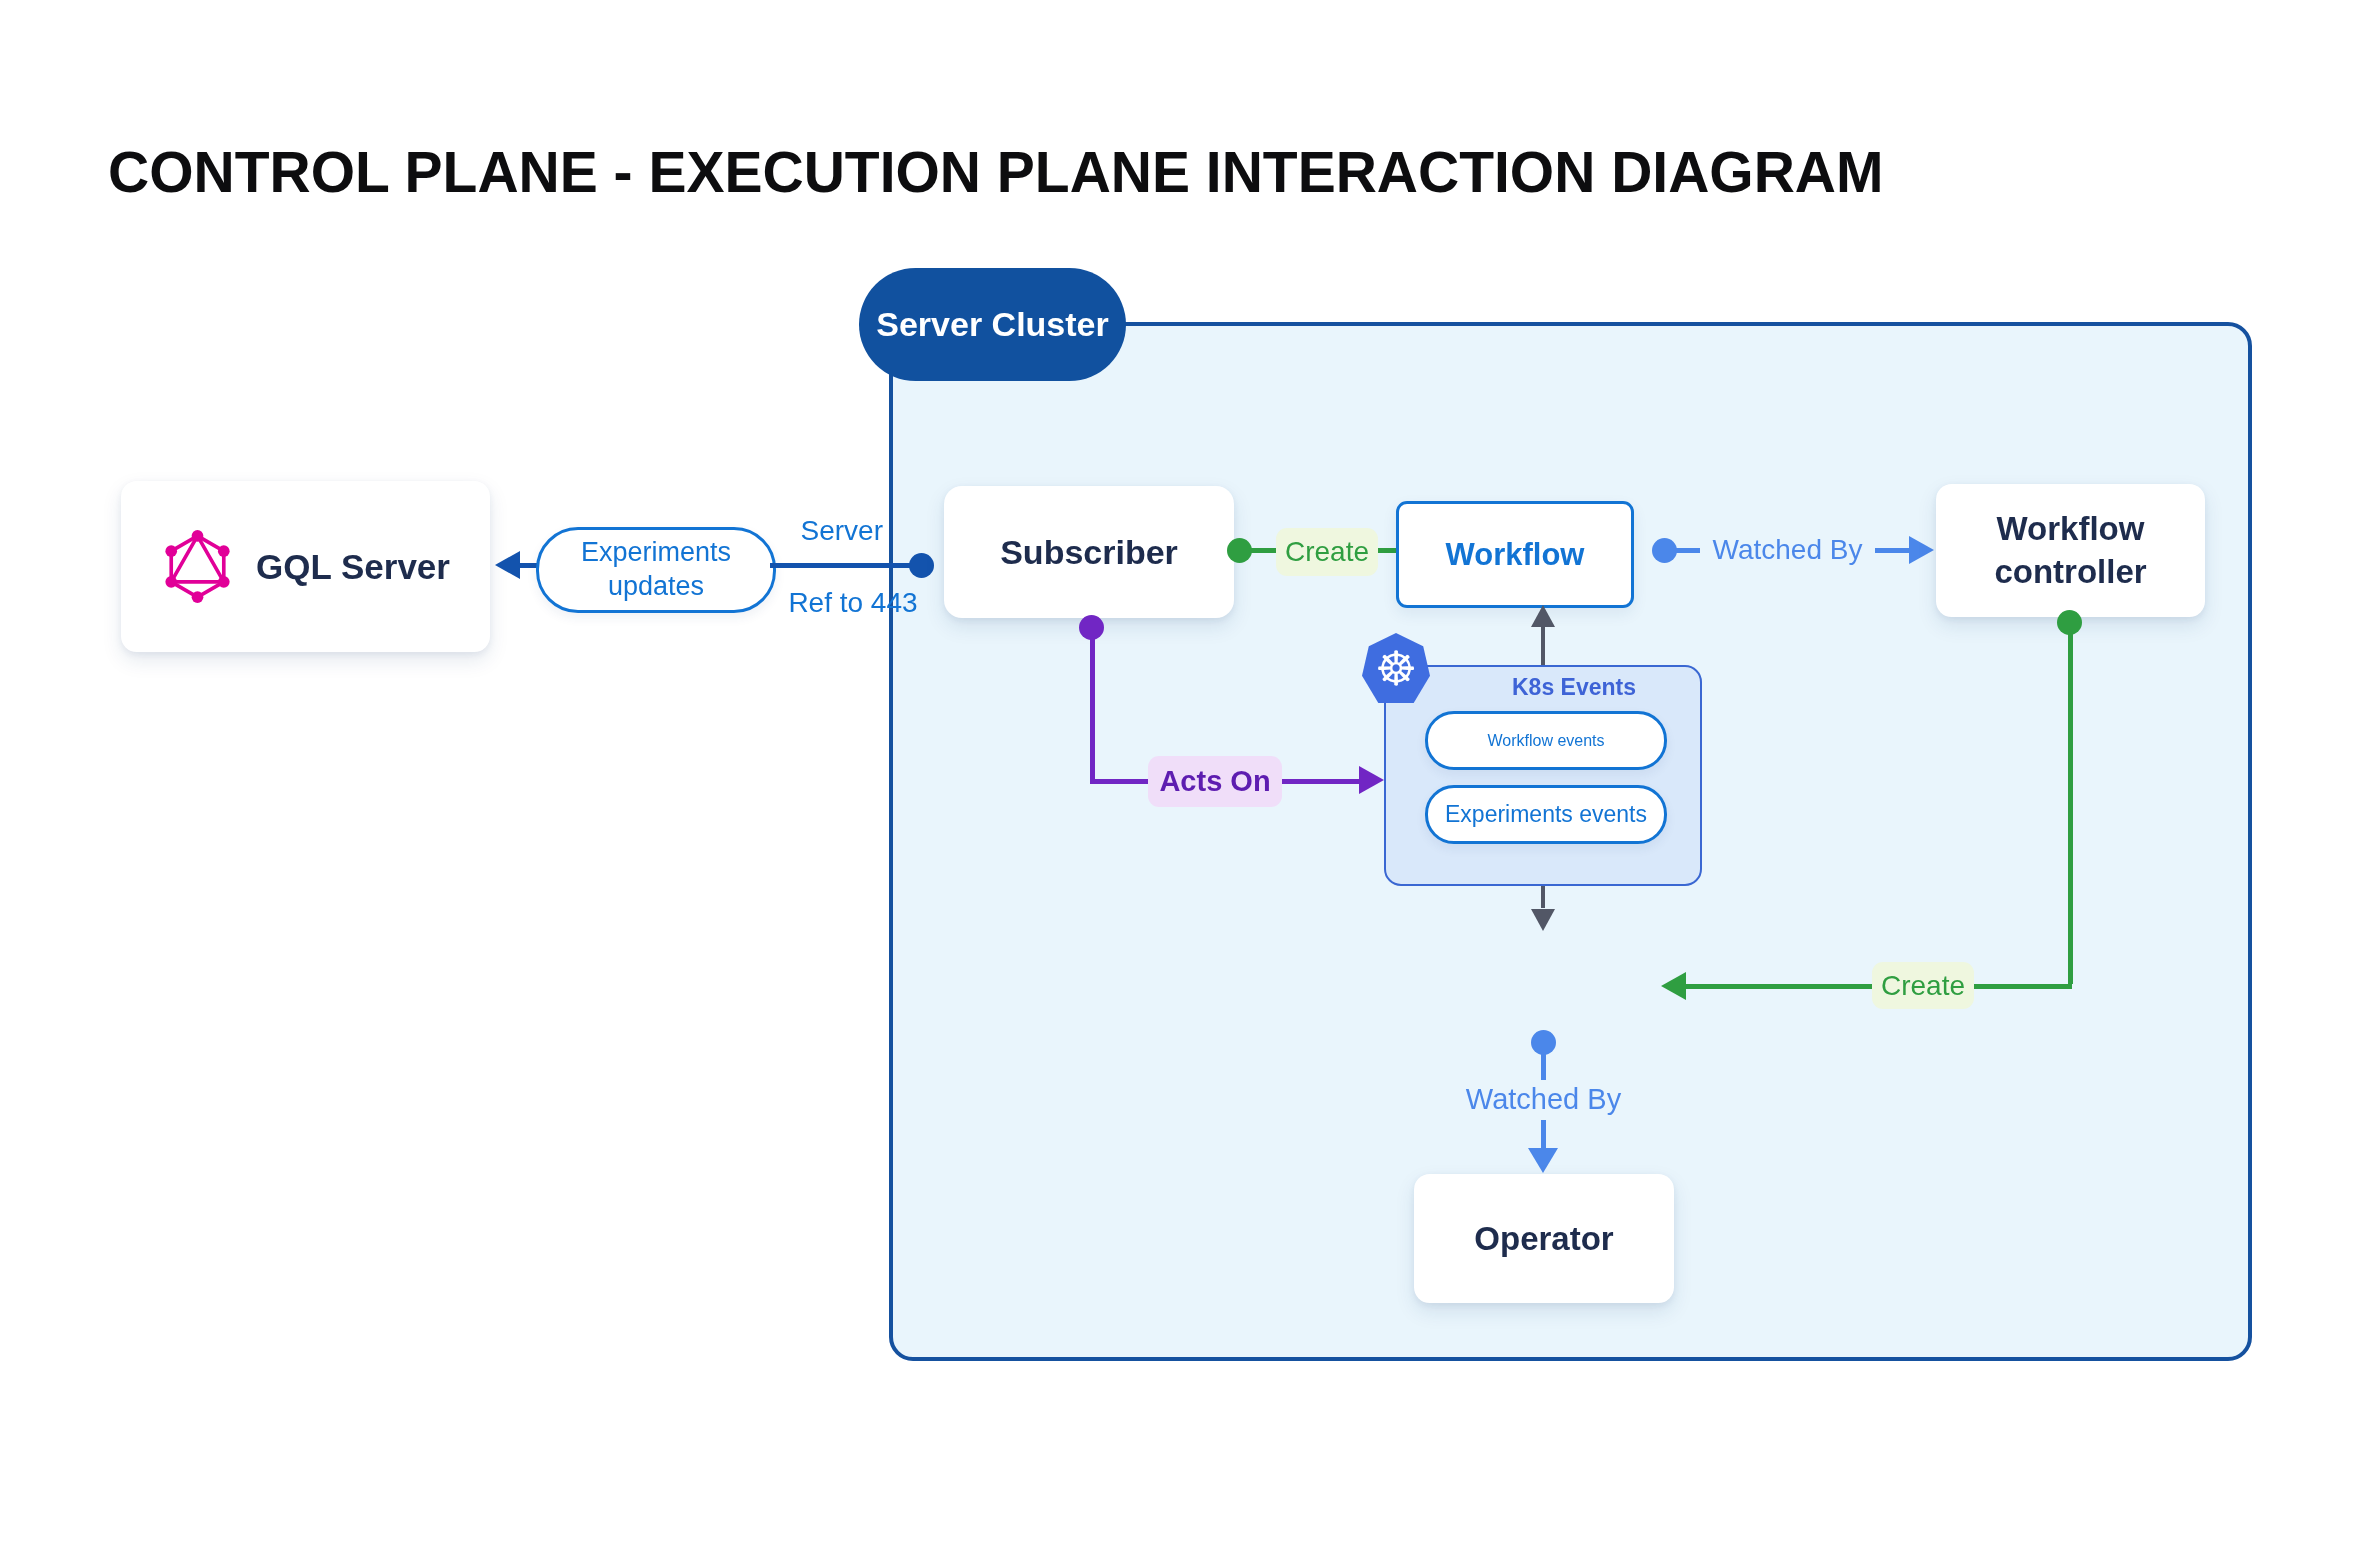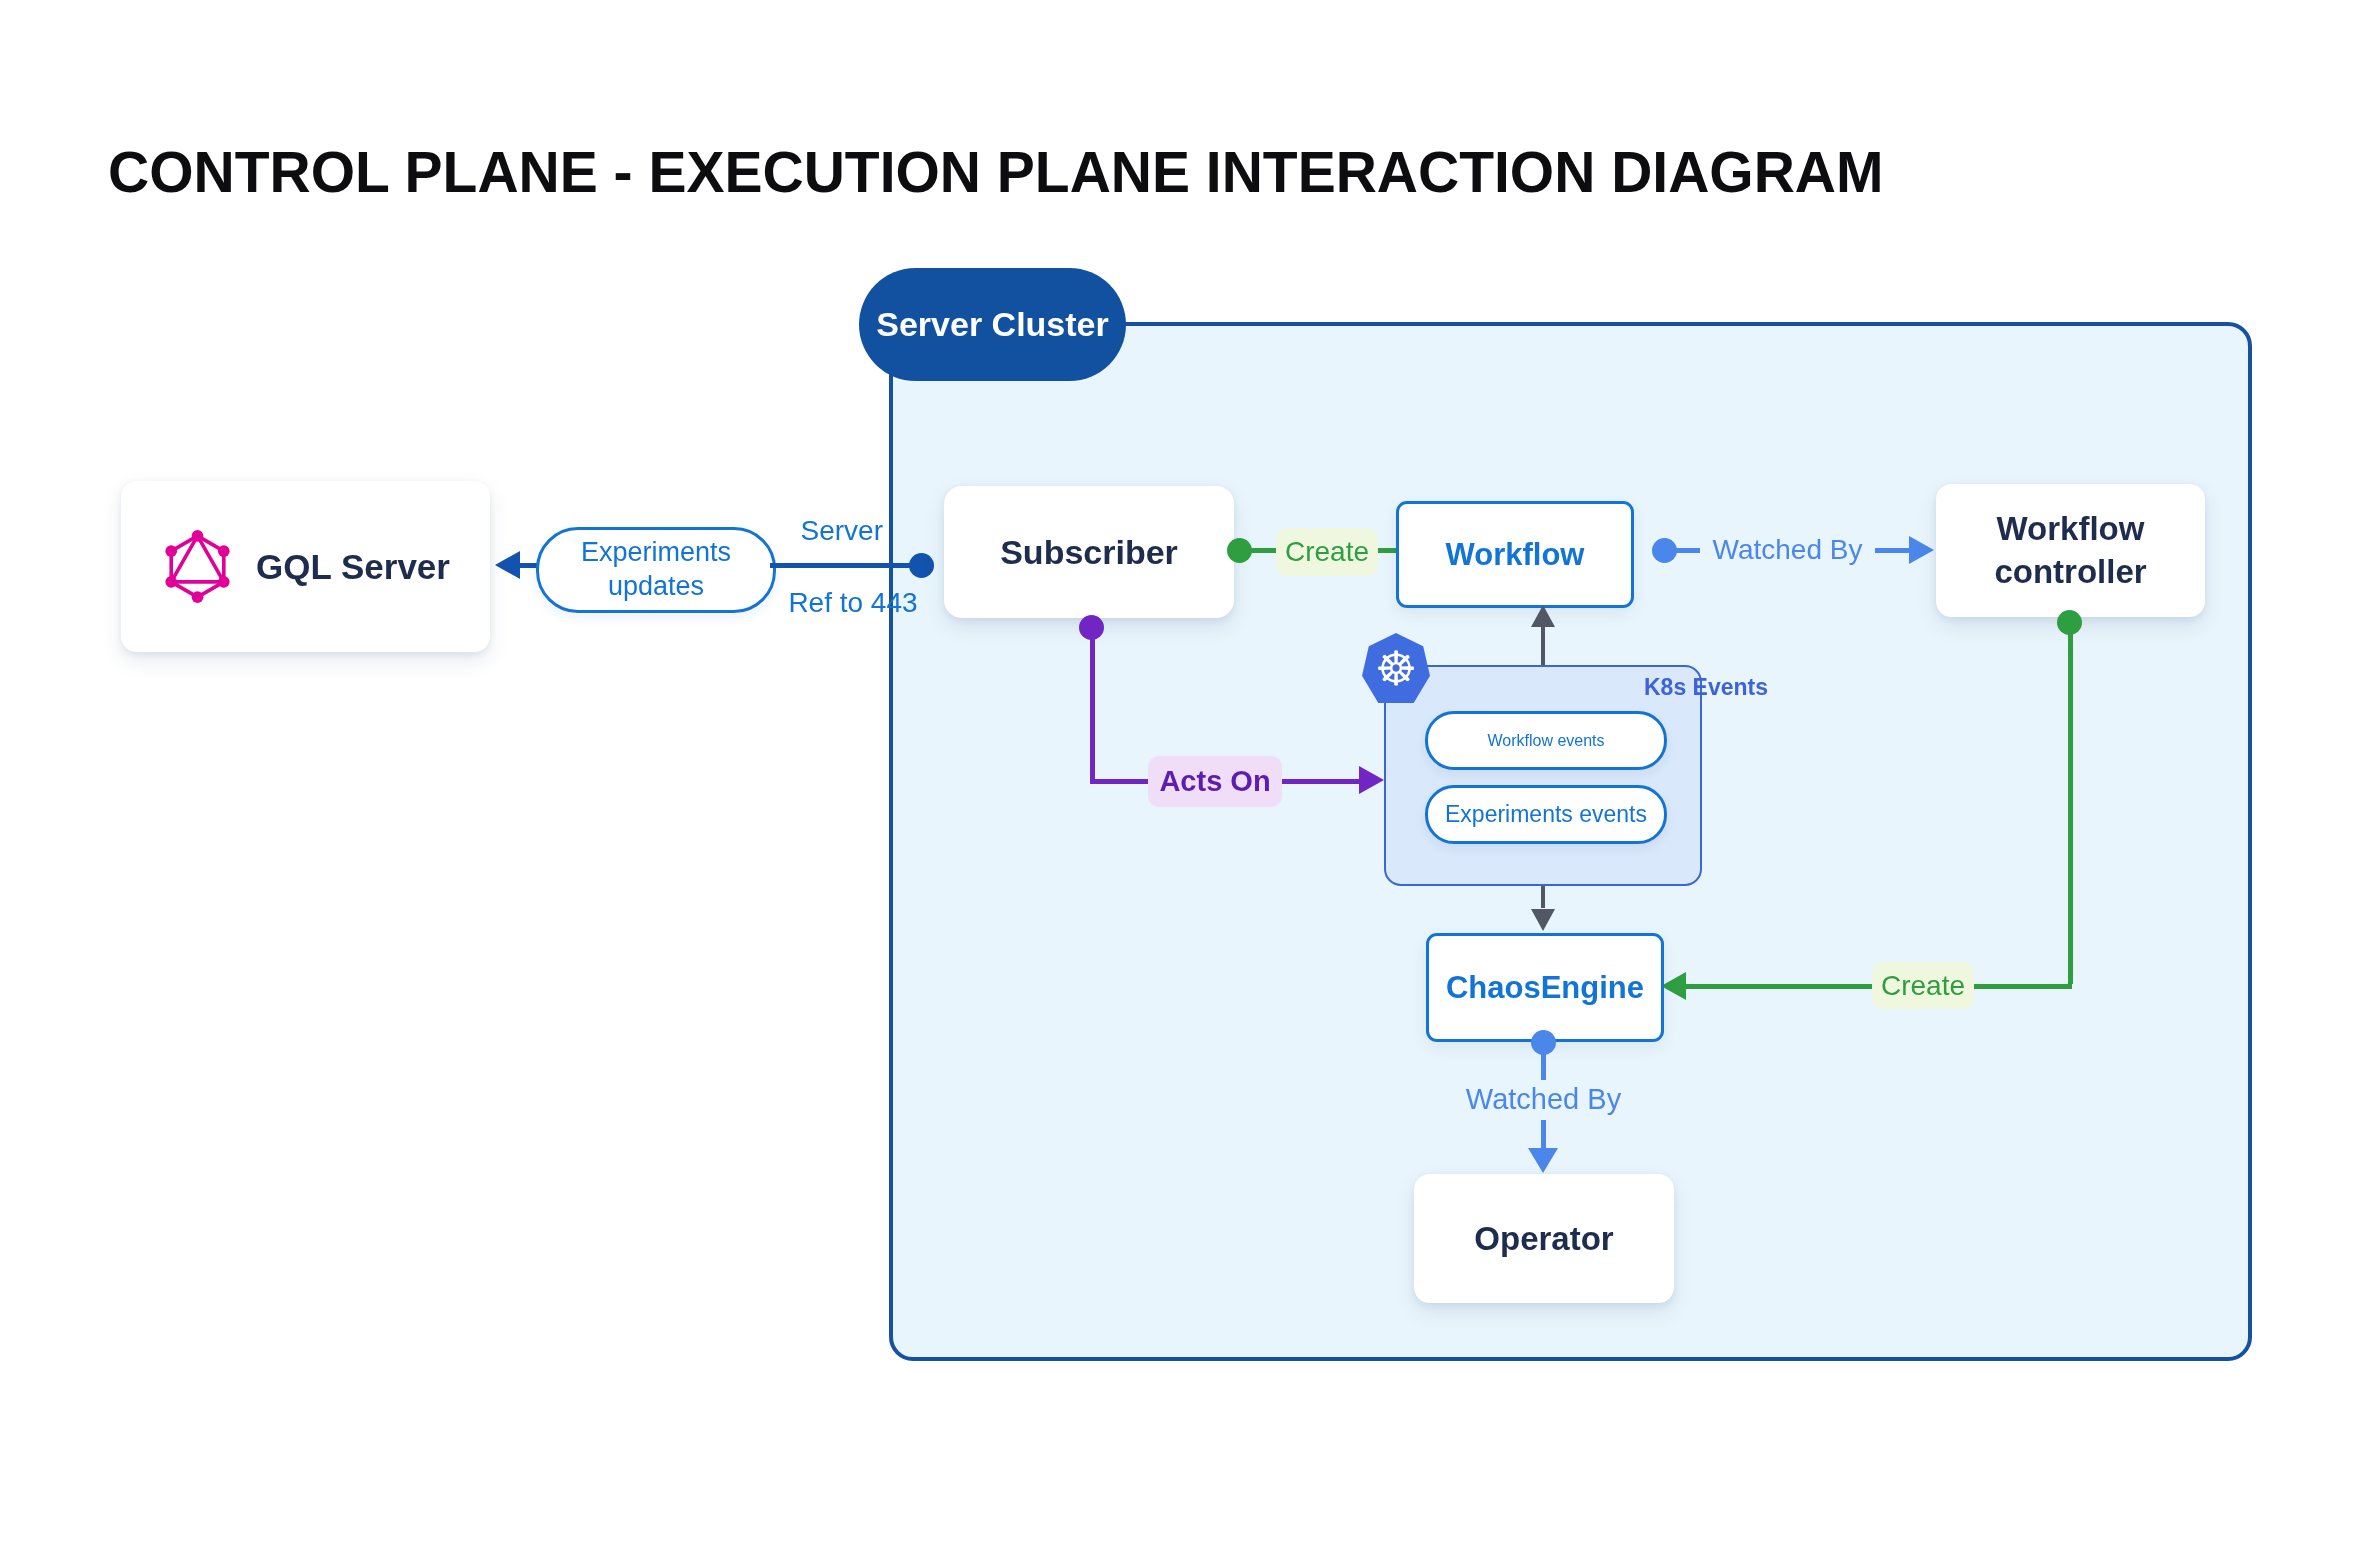--- a/index.html
+++ b/index.html
@@ -159,37 +159,34 @@
   <div class="abs line c-gray" style="left:1541px;top:624px;width:4.2px;height:79px;"></div>
   <div class="abs dot c-gray" style="left:1534px;top:698px;width:19.4px;height:19.4px;"></div>
   <div class="abs line c-gray" style="left:1541px;top:843px;width:4.2px;height:65px;"></div>
   <div class="abs dot c-gray" style="left:1534px;top:829px;width:19.4px;height:19.4px;"></div>
   <div class="abs arrow-d c-gray" style="left:1531px;top:909px;"></div>
 
   <div class="abs k8s-panel" style="left:1384px;top:665px;width:314px;height:217px;"></div>
   <div class="abs k8s-icon" style="left:1362px;top:633px;width:68px;height:70px;">
       <span>☸</span>
     </div>
-  <div class="abs k8s-title" style="left:1608px;top:674px;width:160px;">K8s Events</div>
+  <div class="abs k8s-title" style="left:1476px;top:674px;width:160px;">K8s Events</div>
   <div class="abs stadium" style="left:1425px;top:711px;width:236px;height:53px;border-radius:29px;font-size:16px;">
     <span>Workflow events</span>
   </div>
   <div class="abs stadium" style="left:1425px;top:785px;width:236px;height:53px;border-radius:29px;font-size:23px;">
     <span>Experiments events</span>
   </div>
 
   <div class="abs dot c-purple" style="left:1079px;top:615px;width:25.4px;height:25.4px;"></div>
   <div class="abs line c-purple" style="left:1090px;top:627px;width:4.8px;height:156px;"></div>
   <div class="abs line c-purple" style="left:1090px;top:779px;width:272px;height:4.8px;"></div>
   <div class="abs badge purple" style="left:1148px;top:756px;width:134px;height:51px;">Acts On</div>
   <div class="abs arrow-r c-purple" style="left:1359px;top:766px;"></div>
 
-  <div class="abs bluebox" style="left:1426px;top:933px;width:232px;height:103px;font-size:31px;">
-    <span>ChaosEngine</span>
-  </div>
 
   <div class="abs dot c-blight" style="left:1531px;top:1030px;width:25.4px;height:25.4px;"></div>
   <div class="abs line c-blight" style="left:1541px;top:1042px;width:4.8px;height:38px;"></div>
   <div class="abs lbl-light" style="left:1456px;top:1083px;width:175px;">Watched By</div>
   <div class="abs line c-blight" style="left:1541px;top:1120px;width:4.8px;height:30px;"></div>
   <div class="abs arrow-d big c-blight" style="left:1528px;top:1148px;"></div>
 
   <div class="abs card" style="left:1414px;top:1174px;width:260px;height:129px;font-size:33px;">
     <span>Operator</span>
   </div>

